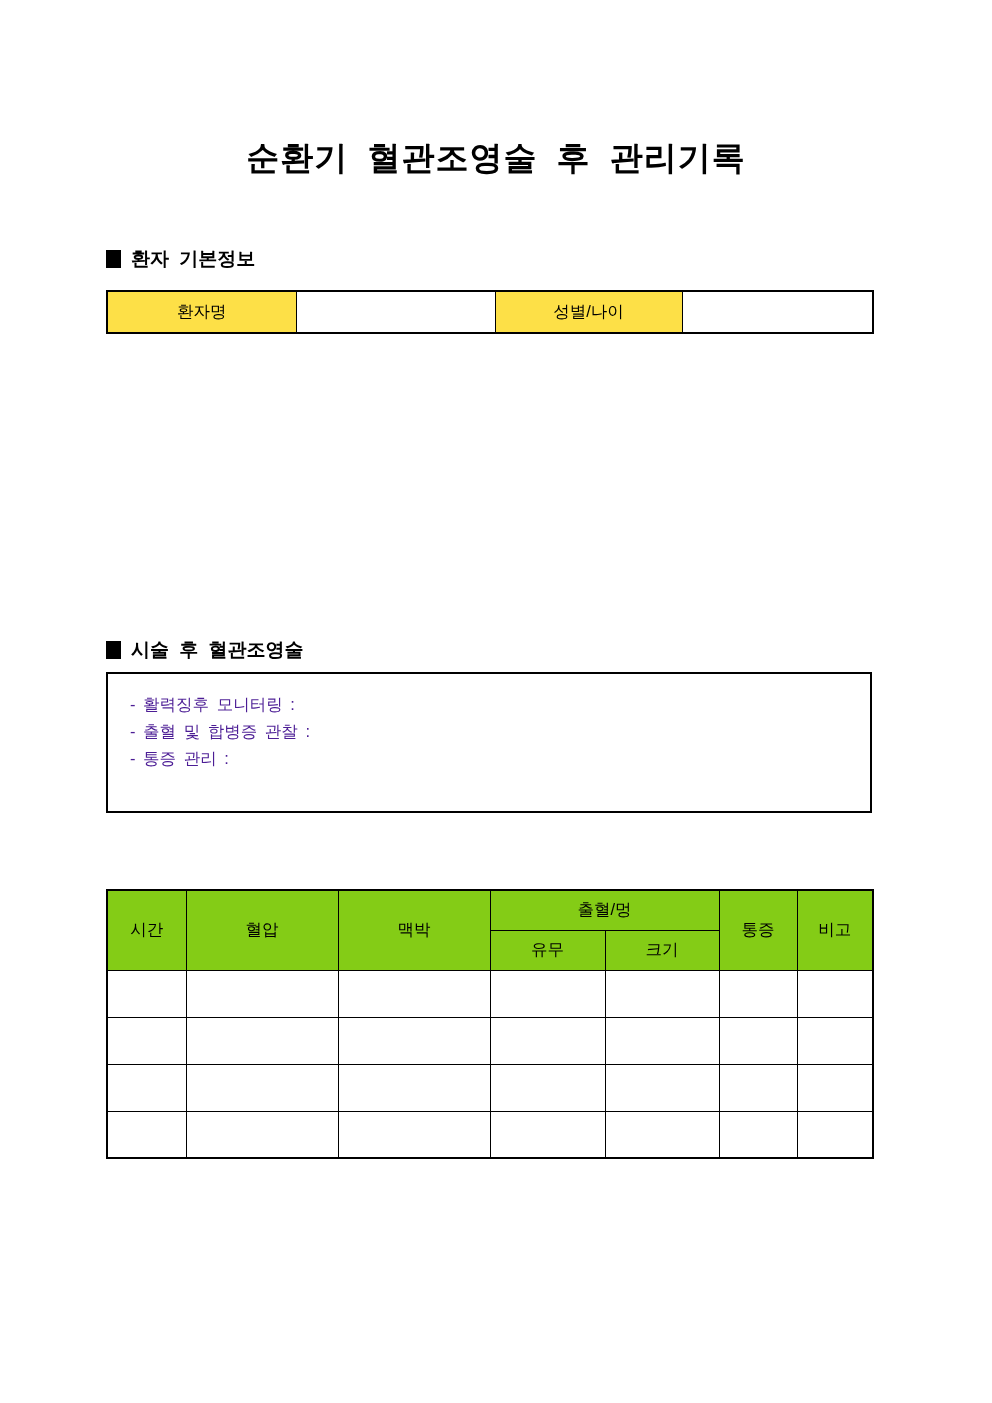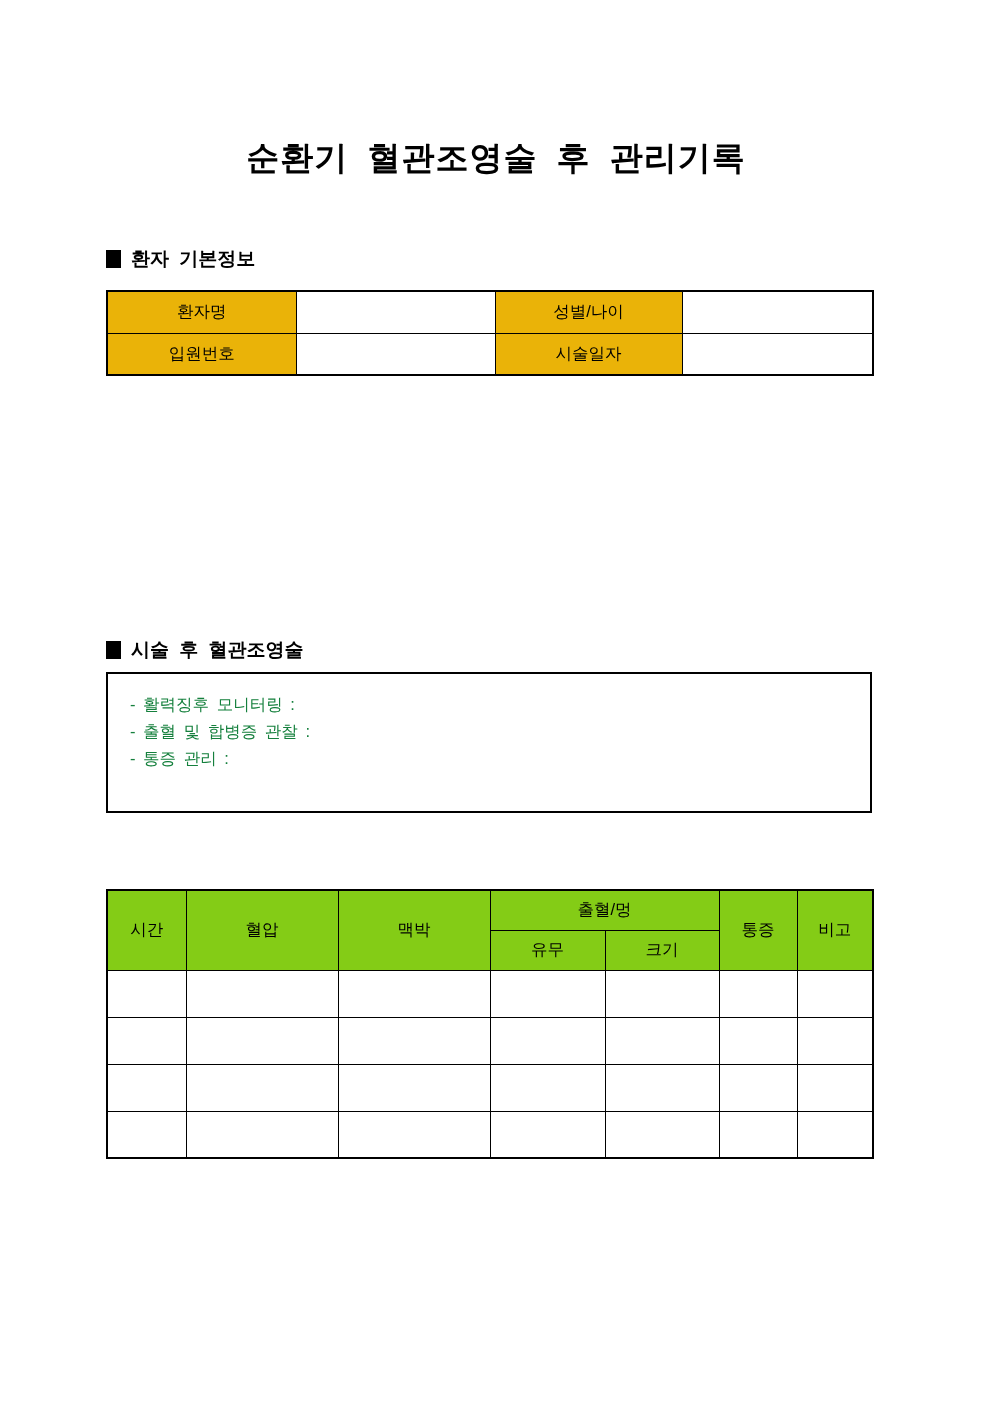--- a/index.html
+++ b/index.html
@@ -56,35 +56,35 @@
     border: 1px solid #000000;
     font-size: 16.5px;
     font-weight: normal;
     text-align: center;
     vertical-align: middle;
     padding: 0 4px;
   }
   table.form-table { border: 2px solid #000000; }
   .info-table { margin-top: 18px; }
   .info-table td { height: 42px; }
-  td.lbl { background: #eab308; }
+  td.lbl { background: #fde047; }
   td.val { background: #ffffff; }
   .notes-box {
     margin-top: 9px;
     width: 766px;
     height: 141px;
     border: 2px solid #000000;
     background: #ffffff;
     padding: 17px 10px 0 22px;
   }
   .notes-box .note-line {
     font-size: 16.5px;
     line-height: 27px;
     word-spacing: 3px;
-    color: #15803d;
+    color: #4c1d95;
     white-space: pre;
   }
   .assess-table { margin-top: 11px; }
   .assess-table thead th {
     background: #84cc16;
     height: 40px;
   }
   .assess-table tbody td {
     background: #ffffff;
     height: 47px;
@@ -111,26 +111,20 @@
           <col style="width:189px">
           <col style="width:199px">
           <col style="width:187px">
           <col style="width:191px">
         </colgroup>
       <tbody>
         <tr>
           <td class="lbl">환자명</td>
           <td class="val"></td>
           <td class="lbl">성별/나이</td>
-          <td class="val"></td>
-        </tr>
-        <tr>
-          <td class="lbl">입원번호</td>
-          <td class="val"></td>
-          <td class="lbl">시술일자</td>
           <td class="val"></td>
         </tr>
       </tbody>
     </table>
   </div>
 
   <div class="section" id="sec2">
   </div>
 
   <div class="section" id="sec3">

